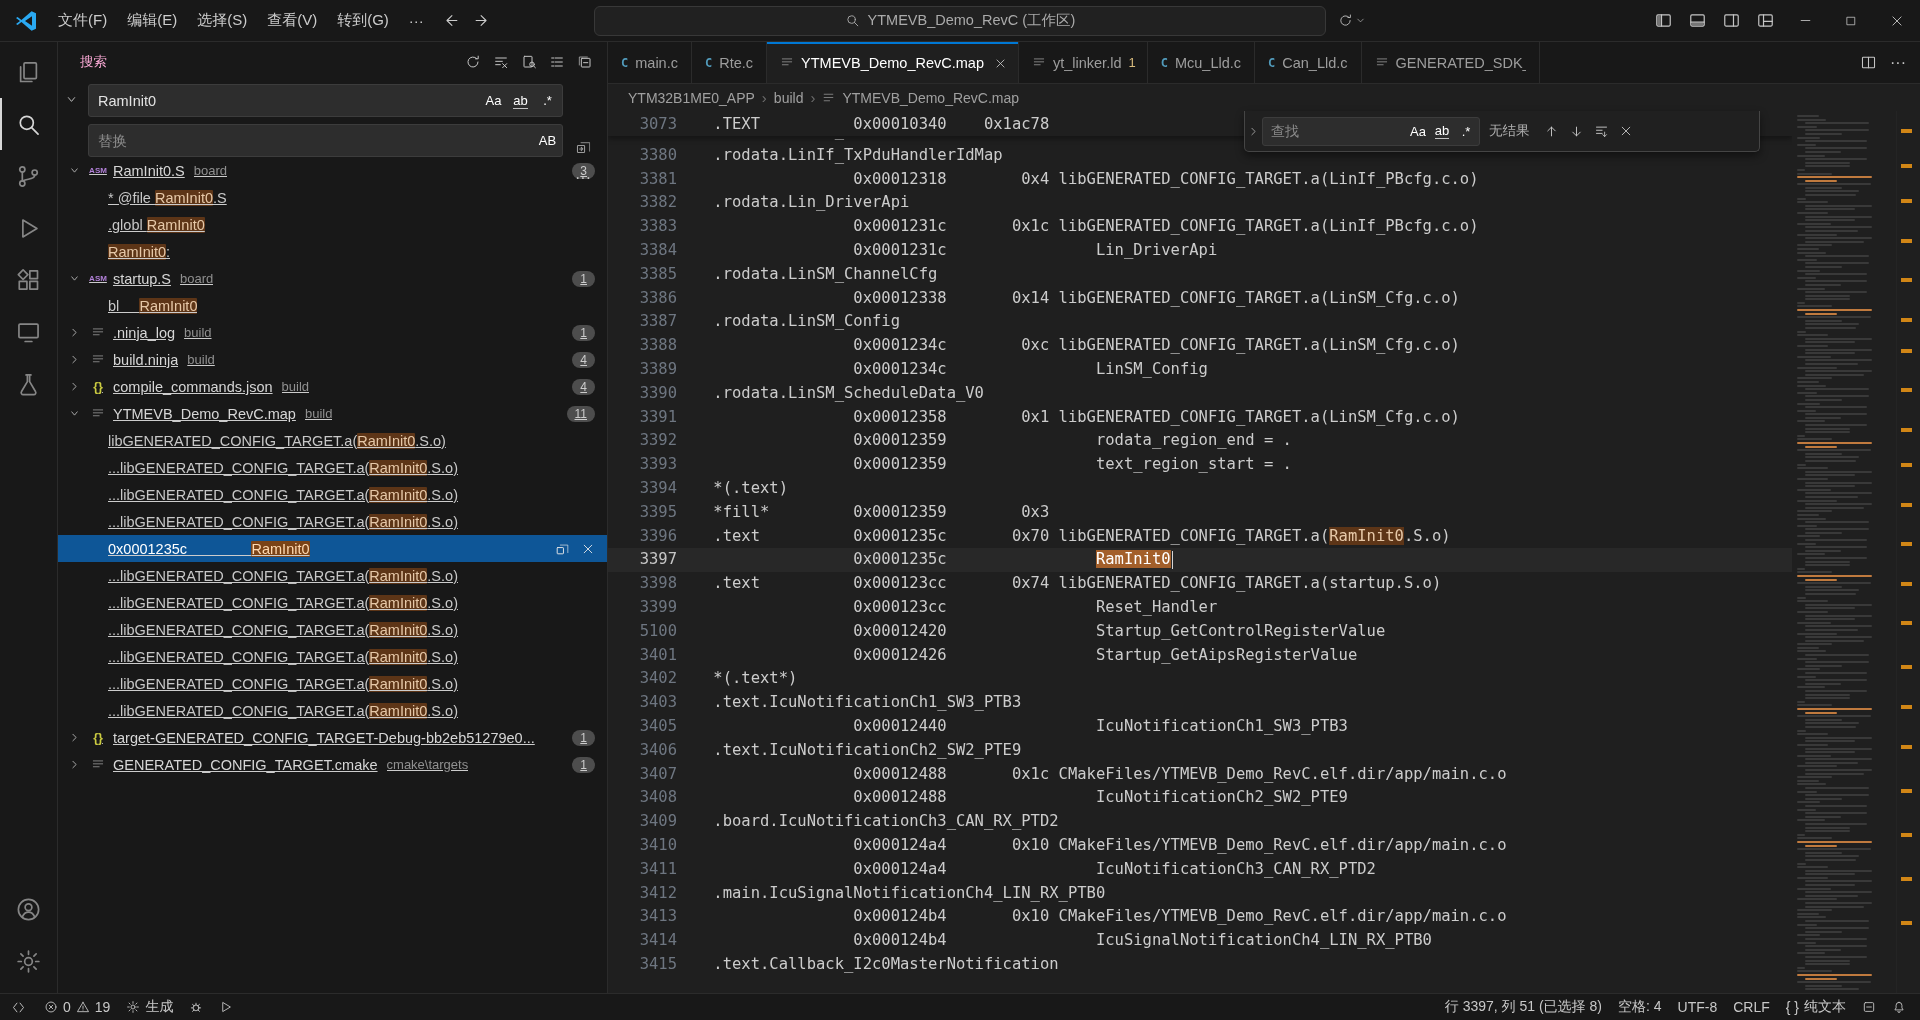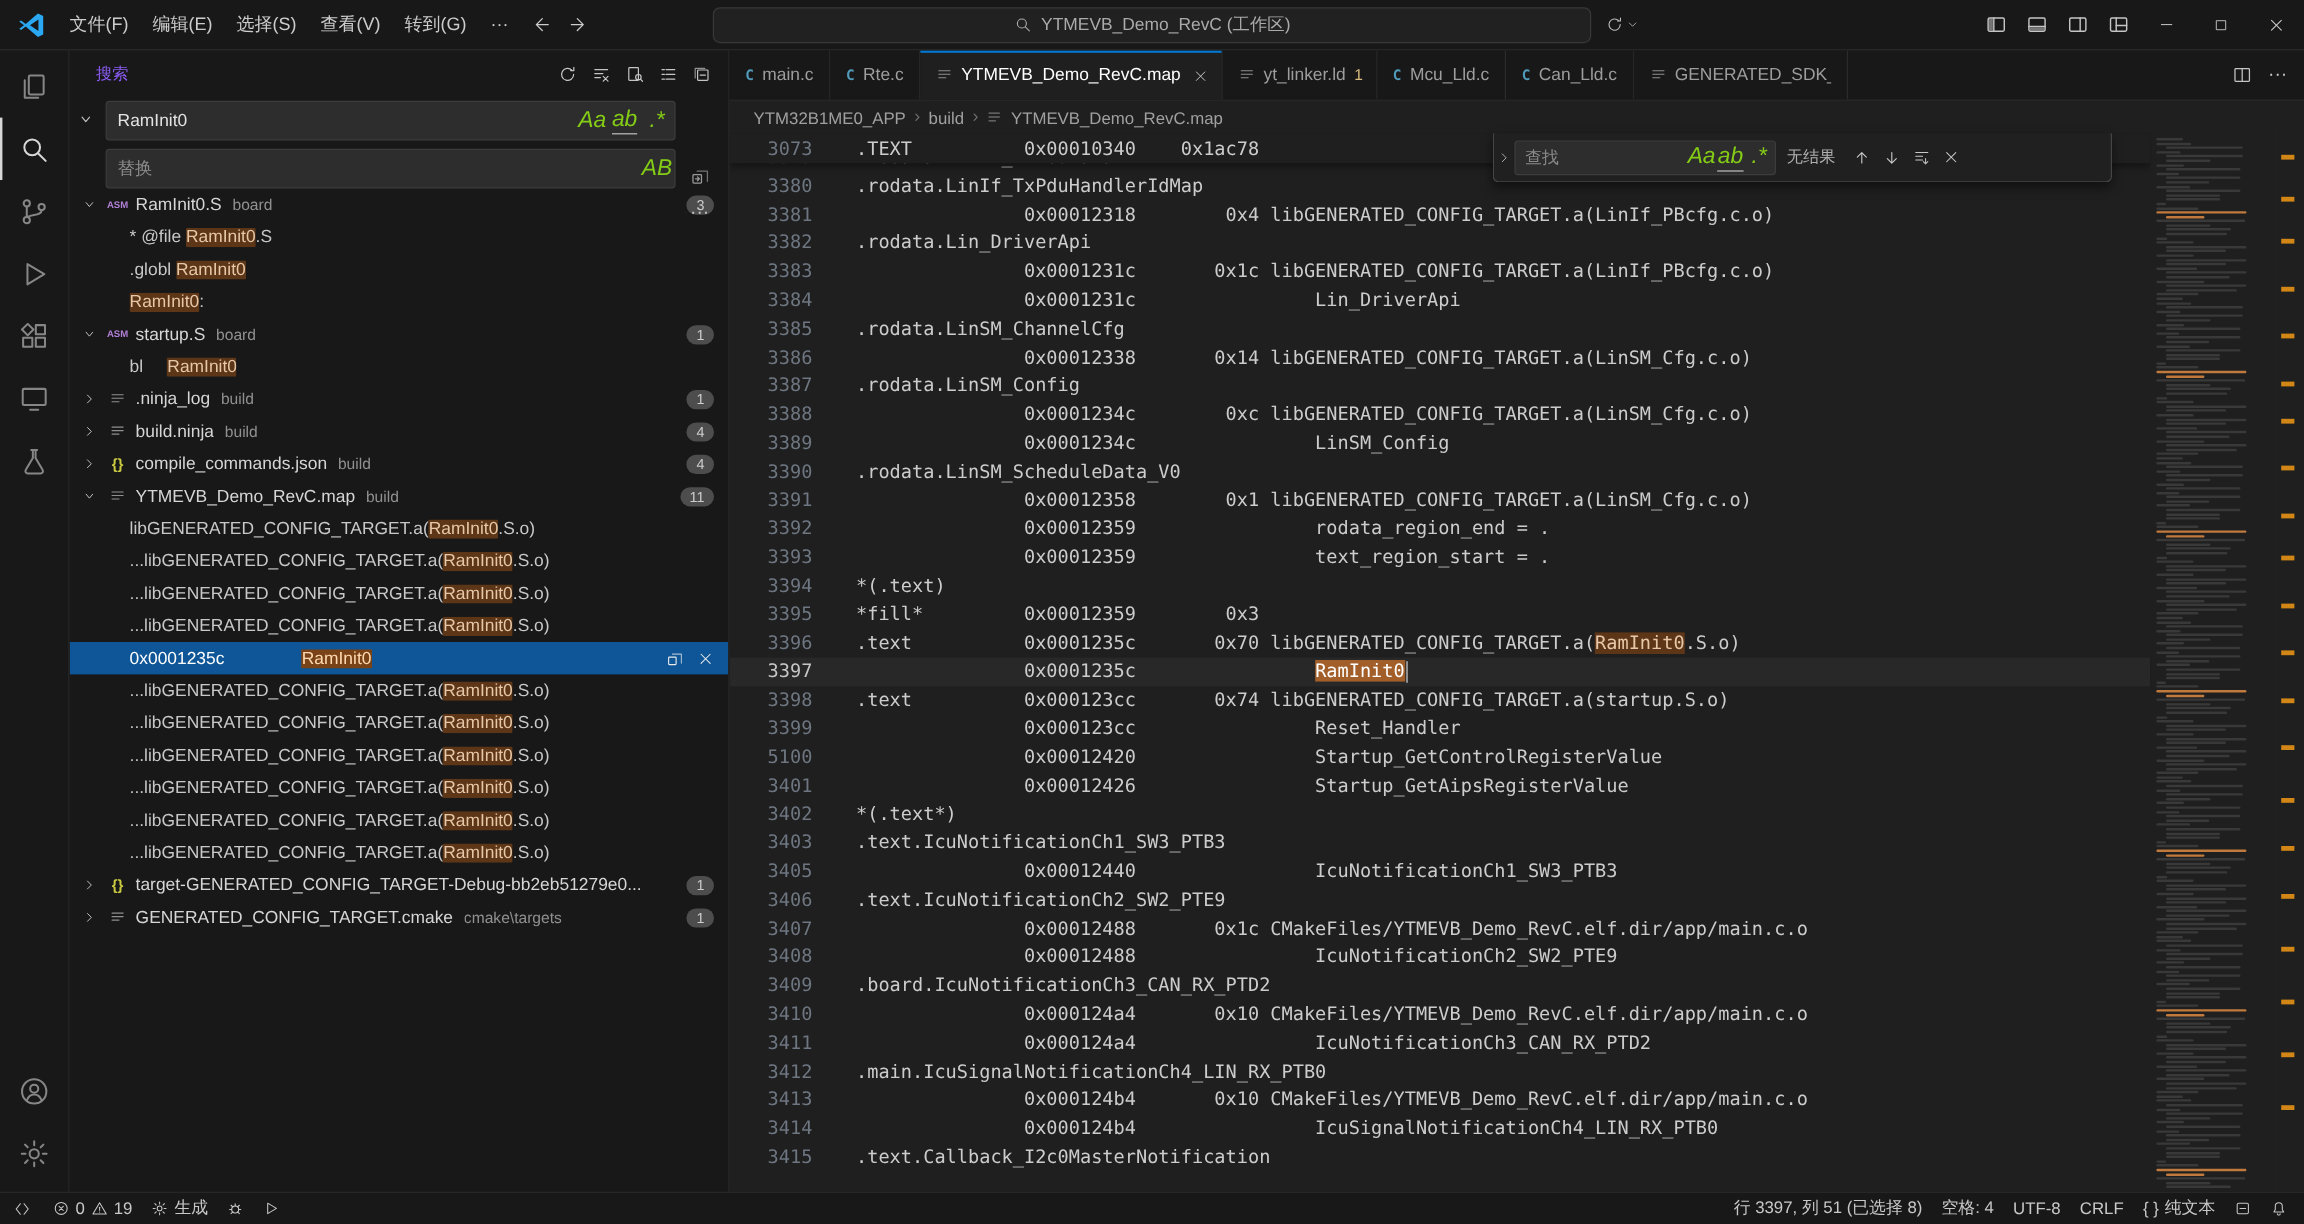--- a/index.html
+++ b/index.html
@@ -30,43 +30,43 @@
     display:flex; flex-direction:column; align-items:stretch; padding-top:4px; }
   .ab-item { height:52px; display:flex; align-items:center; justify-content:center;
     color:#868686; border-left:2px solid transparent; border-right:2px solid transparent; }
   .ab-item.active { color:#d7d7d7; border-left-color:#d7d7d7; }
   .ab-bottom { margin-top:auto; padding-bottom:6px; }
 
   
   .sidebar { width:550px; background:#181818; border-right:1px solid #2b2b2b;
     display:flex; flex-direction:column; overflow:hidden; }
   .sb-header { height:40px; display:flex; align-items:center; padding:0 10px 0 22px; flex-shrink:0; }
-  .sb-title { font-size:13.5px; color:#8b5cf6; }
+  .sb-title { font-size:13.5px; color:#f9a8d4; }
   .sb-actions { margin-left:auto; display:flex; gap:3px; }
   .sb-act { width:25px; height:25px; display:flex; align-items:center; justify-content:center;
     color:#c5c5c5; border-radius:5px; }
   .search-area { position:relative; padding:2px 44px 0 8px; flex-shrink:0; }
   .twistie-col { position:absolute; left:6px; top:10px; color:#c5c5c5; }
   .inputs { margin-left:22px; display:flex; flex-direction:column; gap:7px; }
   .input-box { height:33px; background:#2d2d2d; border:1px solid #3c3c3c; border-radius:3px;
     display:flex; align-items:center; padding-left:9px; position:relative; }
   .input-box input { flex:1; background:transparent; border:none; outline:none; color:#e3e3e3;
     font-size:14.5px; font-family:"Liberation Sans",sans-serif; min-width:0; }
   .input-box input::placeholder { color:#8b8b8b; }
   .opt { width:25px; height:25px; margin-right:2px; display:flex; align-items:center; justify-content:center;
-    color:#84cc16; font-size:19px; border-radius:4px; flex-shrink:0;font-style:italic; }
+    color:#ffffff; font-size:13px; border-radius:4px; flex-shrink:0; }
   .opt.ul span { border-bottom:1px solid #c0c0c0; }
   .side-btn { position:absolute; right:12px; width:24px; height:24px; display:flex; align-items:center;
     justify-content:center; color:#9a9a9a; }
   .replace-all-btn { top:52px; }
   .more-details-btn { top:84px; color:#c5c5c5; }
   .summary { padding:12px 22px 8px 24px; font-size:14px; color:#c3c3c3; flex-shrink:0; }
   .summary a { color:#4daafc; text-decoration:none; }
 
-  .results { flex:1; overflow:hidden; font-size:14.5px; }
+  .results { flex:1; overflow:hidden; font-size:14.5px;text-decoration:underline; }
   .row { height:27px; display:flex; align-items:center; white-space:pre; cursor:default; }
   .file-row { padding-left:10px; }
   .file-row .twistie { width:20px; color:#c5c5c5; flex-shrink:0; }
   .ficon { width:20px; margin-right:5px; flex-shrink:0; display:flex; align-items:center; justify-content:center; }
   .ficon .chip { font-size:8px; font-weight:bold; color:#b180d7; letter-spacing:0; }
   .ficon .json { color:#cbcb41; font-weight:bold; font-size:12.5px; }
   .ficon .plain { color:#8f8f8f; }
   .fname { color:#d6d6d6; overflow:hidden; text-overflow:ellipsis; }
   .fpath { color:#909090; margin-left:9px; font-size:13px; overflow:hidden; text-overflow:ellipsis; }
   .badge { margin-left:auto; margin-right:12px; background:#4d4d4d; color:#cccccc; font-size:12px;

